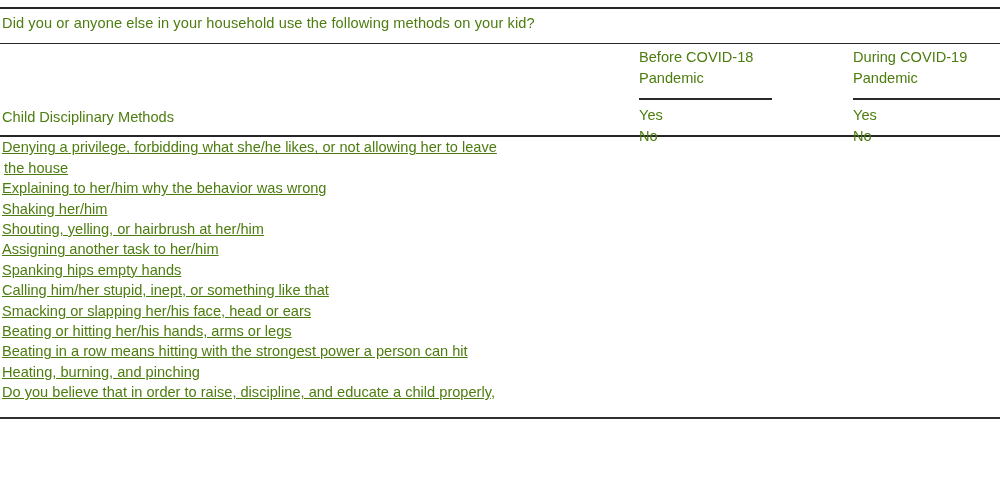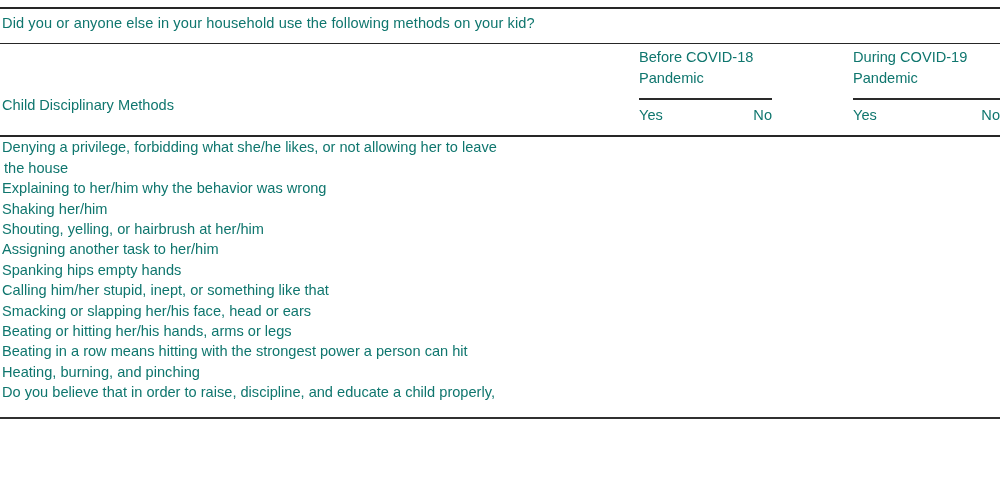--- a/index.html
+++ b/index.html
@@ -5,21 +5,21 @@
   html, body {
     margin: 0;
     padding: 0;
     background: #ffffff;
   }
   .sheet {
     position: relative;
     width: 1000px;
     height: 486px;
     background: #ffffff;
-    color: #0f766e;
+    color: #4d7c0f;
     font-family: "Liberation Sans", "DejaVu Sans", sans-serif;
     font-size: 14.6px;
     overflow: hidden;
     -webkit-font-smoothing: antialiased;
   }
   .rule {
     width: 100%;
     background: #262626;
   }
   .rule-top    { height: 1.8px; margin-top: 7px; }
@@ -56,25 +56,27 @@
     height: 1.2px;
     background: #2a2a2a;
     margin-top: 9px;
     width: 100%;
   }
   .yn-row {
     display: flex;
     justify-content: space-between;
     margin-top: 5px;
     line-height: 21px;
+    flex-direction: column;
   }
   .spacer-cell { }
 
   .methods-list {
     padding-top: 0px;
+    text-decoration: underline;
   }
   .method-line {
     line-height: 20.4px;
     padding-left: 2px;
     white-space: nowrap;
   }
   .method-line.cont {
     padding-left: 4px;
   }
 </style>

